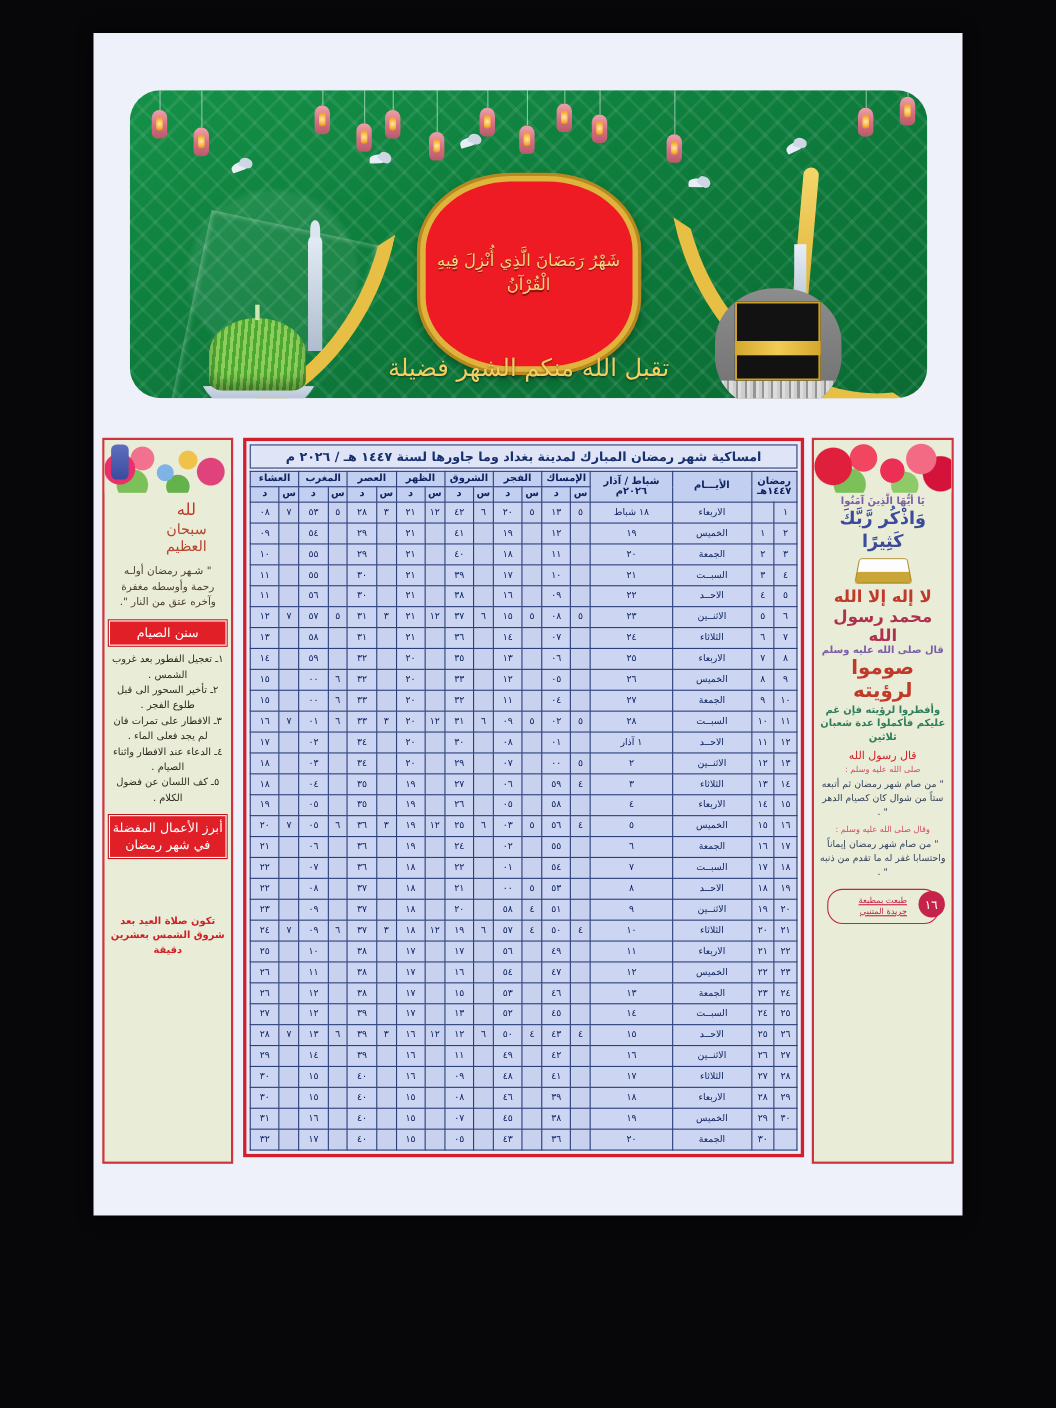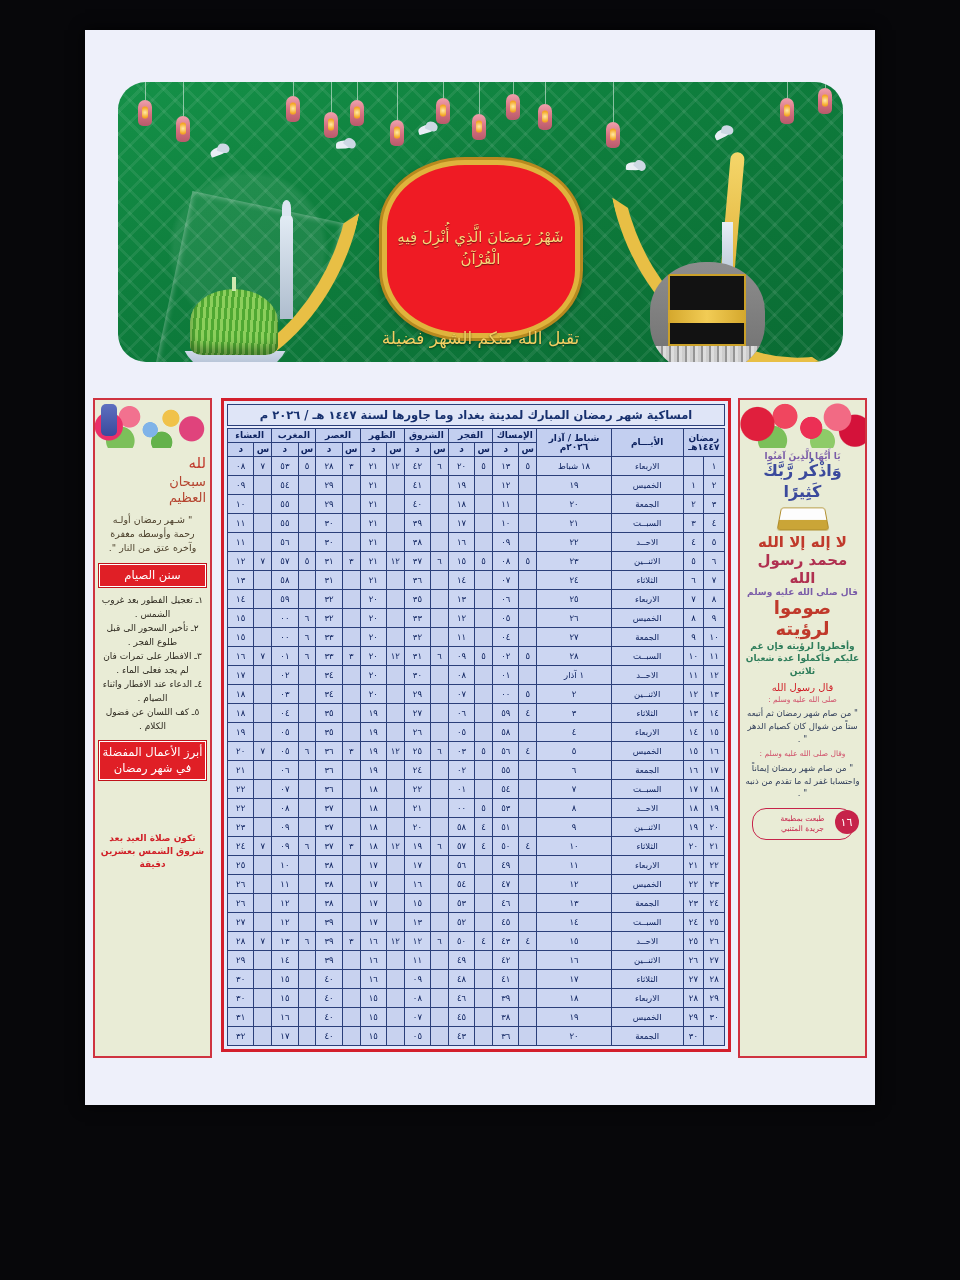--- a/index.html
+++ b/index.html
@@ -103,21 +103,21 @@
     display:flex;align-items:center;justify-content:center;
     overflow:hidden;
   }
   .medallion .mtext{
     color:#f6d87a;font-size:15px;line-height:1.45;text-align:center;
     padding:8px;font-family:"DejaVu Sans",sans-serif;
     text-shadow:0 1px 1px rgba(0,0,0,.5);
   }
   .banner-greet{
     position:absolute;left:50%;transform:translateX(-50%);bottom:14px;
-    color:#f2cf62;font-size:17px;white-space:nowrap;
+    color:#f2cf62;font-size:22px;white-space:nowrap;
     text-shadow:0 1px 2px rgba(0,0,0,.55);
   }
 
   
   .content{position:absolute;left:8px;top:368px;width:774px;height:665px;}
 
   .col-left{position:absolute;right:655px;top:0;width:119px;height:660px;}
   .col-right{position:absolute;left:645px;top:0;width:129px;height:660px;}
   .col-mid{position:absolute;left:128px;right:136px;top:0;}
 
@@ -146,21 +146,21 @@
       radial-gradient(circle at 92% 64%, #d4123a 0 13%, transparent 14%),
       radial-gradient(circle at 26% 84%, #7cc05a 0 14%, transparent 15%),
       radial-gradient(circle at 66% 86%, #8ecb68 0 13%, transparent 14%),
       linear-gradient(180deg,#e9ecd6,#e9ecd6);
   }
   .mini-lantern{
     position:absolute;left:6px;top:4px;width:16px;height:32px;
     background:linear-gradient(180deg,#5d6fc0,#3a4a9c);border-radius:5px;
   }
   .basmala{
-    color:#c0392b;font-size:15px;line-height:1.3;
+    text-align:center;color:#c0392b;font-size:15px;line-height:1.3;
     padding:6px 4px 2px;
     margin-left:34px;
   }
   .basmala .b2{color:#b5442f;font-size:13px;}
   .quote{
     color:#4b3f2a;font-size:9.5px;line-height:1.45;text-align:center;
     padding:4px 6px 6px;
   }
   .red-head{
     background:#e01f26;color:#fff;text-align:center;font-size:11.5px;
@@ -194,21 +194,21 @@
   .hadith-body{color:#33405c;font-size:8.5px;line-height:1.5;text-align:center;padding:2px 5px 4px;}
   .stamp{
     margin:4px auto 6px;width:100px;height:30px;position:relative;
     border:1.5px solid #c6234a;border-radius:14px;
     display:flex;align-items:center;justify-content:center;
   }
   .stamp .num{
     position:absolute;right:-6px;top:1px;width:24px;height:24px;border-radius:50%;
     background:#c6234a;color:#fff;font-size:11px;display:flex;align-items:center;justify-content:center;
   }
-  .stamp .st{color:#c6234a;font-size:7.5px;line-height:1.35;text-align:center;}
+  .stamp .st{color:#c6234a;font-size:7.5px;line-height:1.35;text-decoration:underline;}
 
   
   .table-frame{
     border:3px solid #d31f2c;background:#e7ebfb;padding:3px;
   }
   .tbl-title{
     background:#dfe5f7;border:1px solid #2b3f7a;color:#17306e;
     font-size:11.5px;text-align:center;padding:3px 2px;margin-bottom:2px;
     font-weight:bold;
   }

